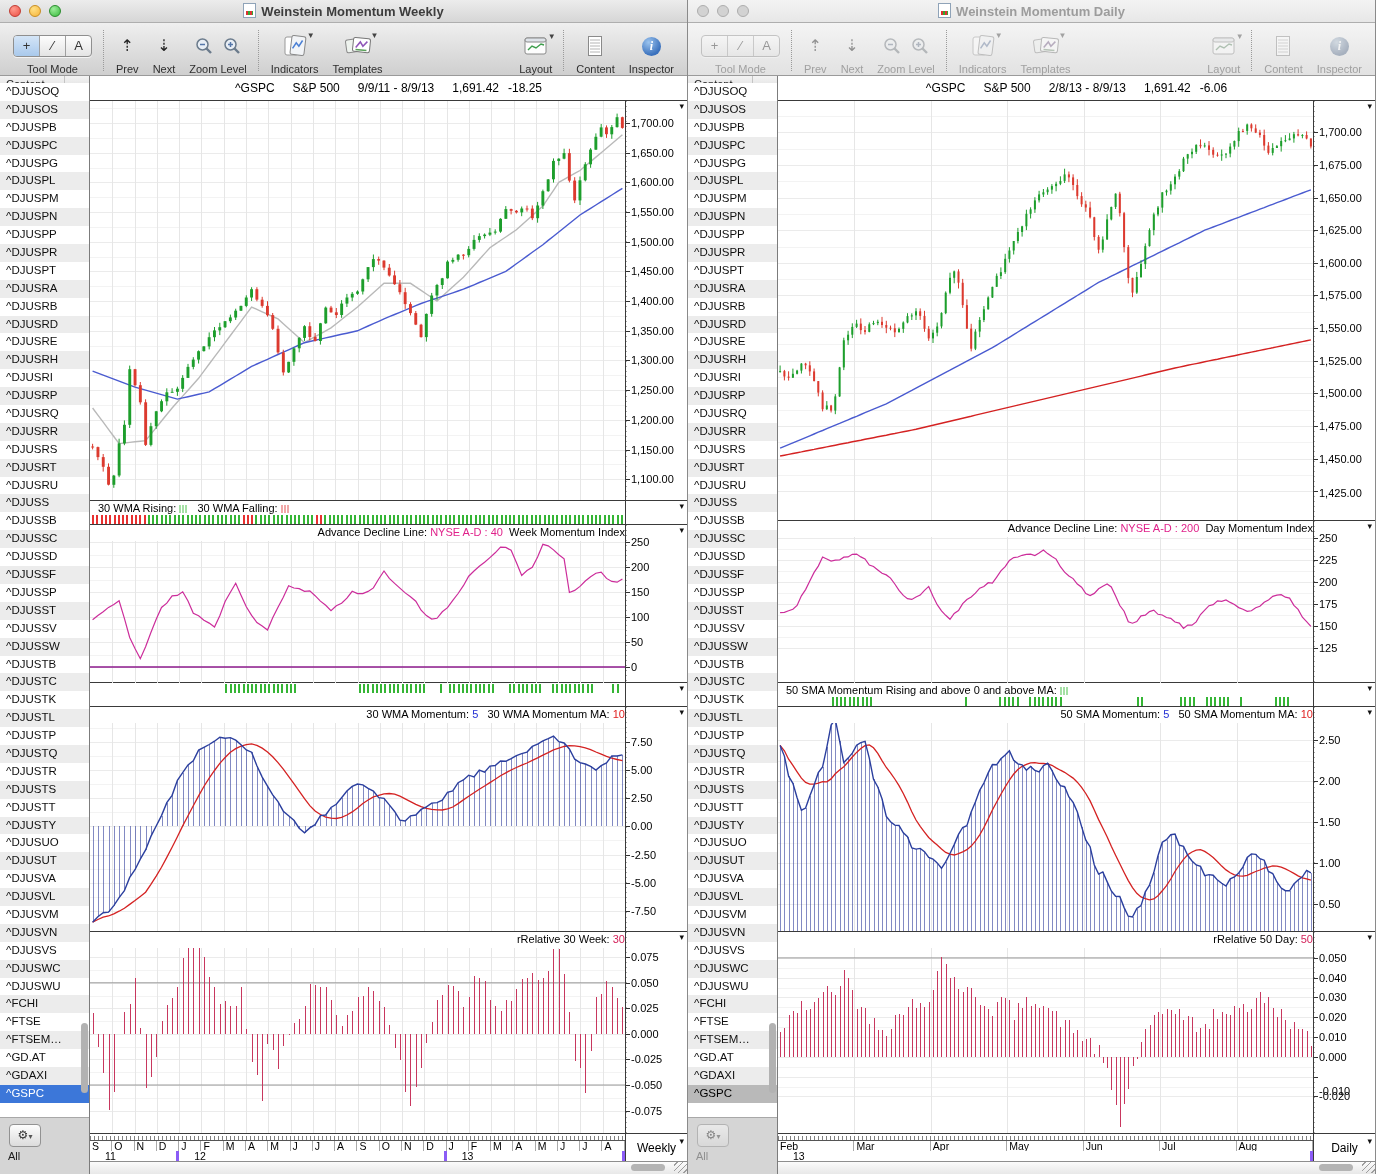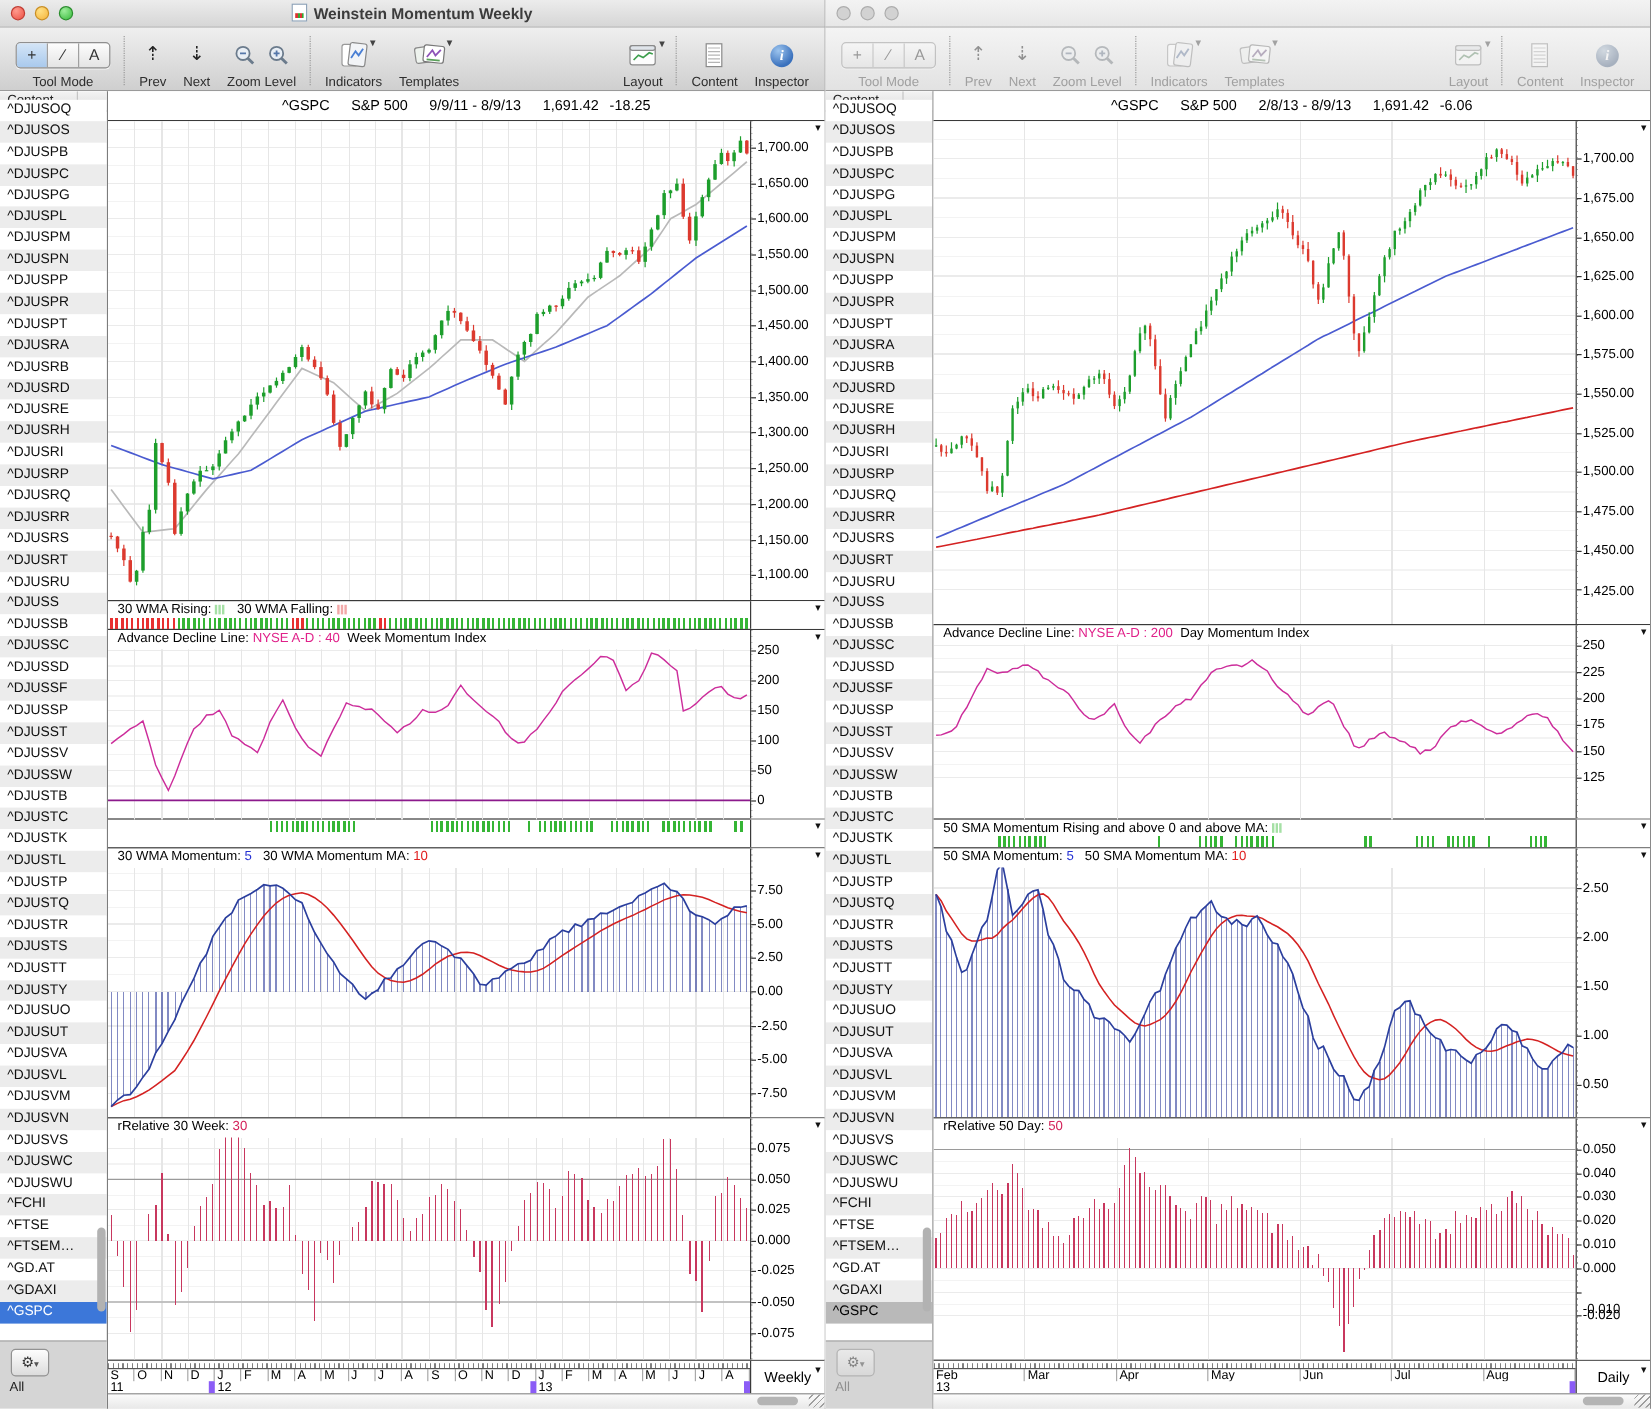--- a/index.html
+++ b/index.html
@@ -80,40 +80,40 @@
   .main-panel .plotcol, .chartarea{background:#fff;}
   .win.left .main-panel{height:400px;}
   .win.right .main-panel{height:420px;}
   .strip-panel{height:24px;}
   .strip-label{font-size:11px;color:#000;padding:1px 0 0 8px;height:12px;line-height:12px;white-space:nowrap;}
   .strip-ticks{height:11px;position:relative;}
   .win.left .ad-panel{height:159px;}
   .win.right .ad-panel{height:163px;}
   .mom-panel{height:225px;}
   .rrel-panel{height:202px;}
-  .panel-label{font-size:11px;color:#000;height:16px;line-height:15px;padding-left:8px;white-space:nowrap;}
+  .panel-label{font-size:11px;color:#000;height:16px;line-height:15px;padding-left:8px;white-space:nowrap;text-align:right;}
   .plotarea{position:absolute;left:0;right:0;bottom:0;}
   .ad-panel .plotarea,.mom-panel .plotarea,.rrel-panel .plotarea{top:16px;}
   .main-panel .plotarea{top:0;}
   .hl-magenta{color:#e0218a;}
   .hl-blue{color:#2531d4;}
   .hl-red{color:#e02020;}
   .hl-crimson{color:#d4225a;}
   .mt{display:inline-block;width:2px;height:8px;margin-right:1px;vertical-align:-1px;}
   .mt.g{background:#a5e0a5;}
   .mt.r{background:#f2a8a8;}
   
   .xaxis{height:28px;border-top:1px solid #3a3a3a;display:flex;box-sizing:border-box;}
   .xplot{width:535px;box-sizing:border-box;}
   .ruler{height:6px;border-bottom:1px solid #555;position:relative;}
   .ruler i{position:absolute;left:0;right:0;bottom:0;height:4px;
     background:repeating-linear-gradient(90deg,#808080 0 1px,transparent 1px 4px);}
   .mrow,.yrow{display:flex;height:10px;}
   .mcell{box-sizing:border-box;border-right:1px solid #a9a9a9;font-size:10.5px;line-height:10px;padding-left:2px;color:#000;overflow:hidden;}
-  .ycell{box-sizing:border-box;border-right:5px solid #8b5cf6;font-size:10.5px;line-height:11px;padding-left:2px;color:#000;}
+  .ycell{box-sizing:border-box;border-right:3px solid #8b5cf6;font-size:10.5px;line-height:11px;padding-left:15px;color:#000;}
   .xgutter{width:62px;border-left:1px solid #3a3a3a;position:relative;font-size:12px;color:#000;
     display:flex;align-items:center;justify-content:center;gap:5px;box-sizing:border-box;}
   .xgutter .panel-caret{top:2px;}
   
   .hscroll{height:12px;border-top:1px solid #8e8e8e;background:linear-gradient(#fbfbfb,#e8e8e8);position:relative;}
   .hthumb{position:absolute;right:22px;top:2px;width:34px;height:7px;border-radius:4px;background:#b4b4b4;}
   .grip{position:absolute;right:0;top:0;width:13px;height:11px;
     background:repeating-linear-gradient(135deg,transparent 0 2px,#9e9e9e 2px 3px,transparent 3px 4px);}
   svg{display:block;}
 </style>
@@ -1279,20 +1279,23 @@
   </div>
 </div>
 
 <div class="win right inactive">
   <div class="titlebar">
     <div class="lights">
       <span class="light r"></span>
       <span class="light y"></span>
       <span class="light g"></span>
     </div>
+    <div class="titlewrap">
+      <span class="doc-icon"></span><span>Weinstein Momentum Daily</span>
+    </div>
   </div>
   <div class="toolbar">
     <div class="tbgroup">
       <div class="tb-icons">
           <span class="seg-control">
             <span class="seg sel">+</span>
             <span class="seg">∕</span>
             <span class="seg">A</span>
           </span>
         </div>

